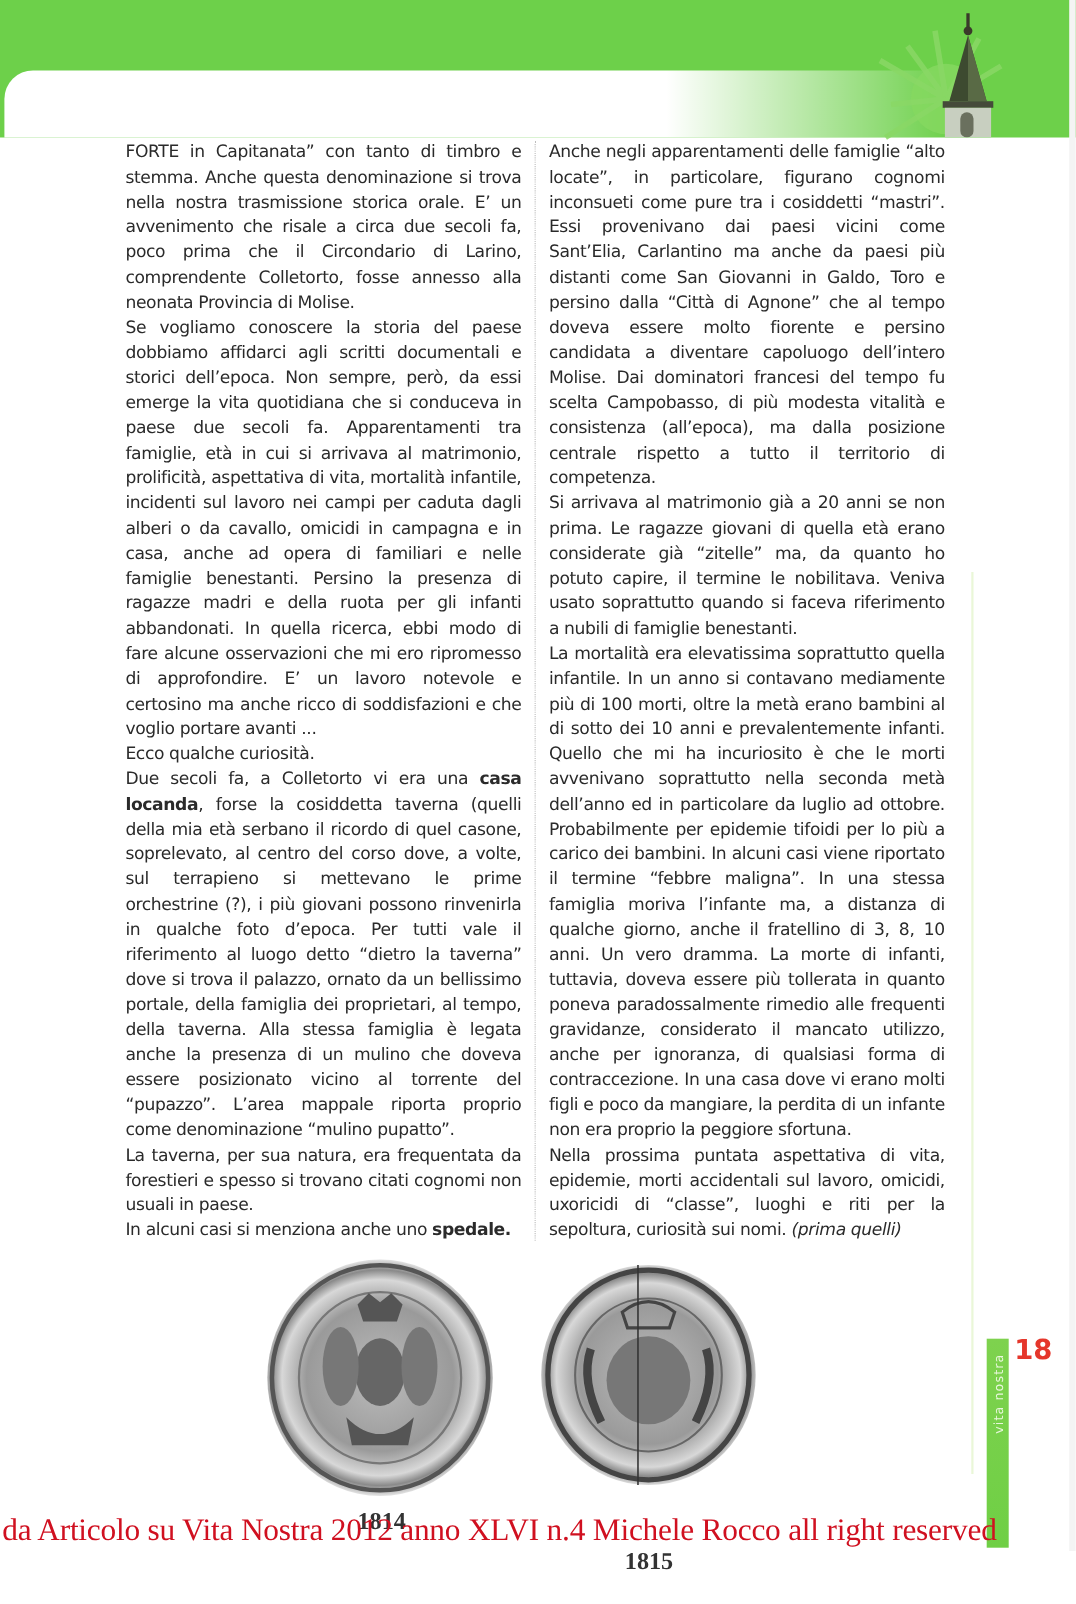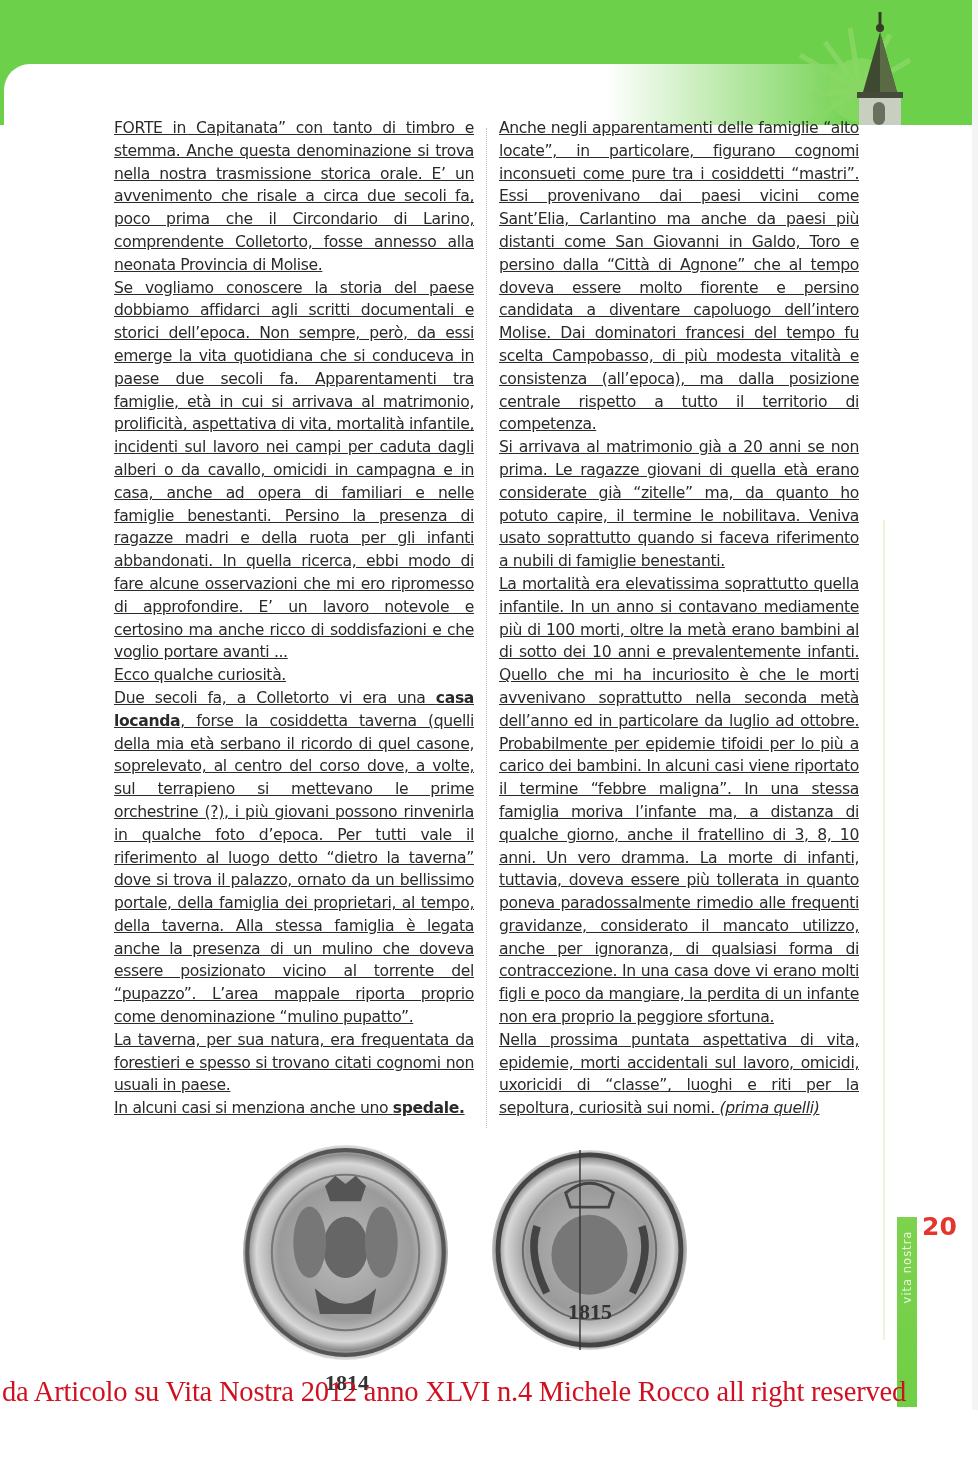--- a/index.html
+++ b/index.html
@@ -20,26 +20,25 @@
   .sun {
     position: absolute; left: 790px; top: 20px; width: 150px; height: 110px;
   }
   .steeple {
     position: absolute; left: 845px; top: 10px; width: 70px; height: 115px;
   }
   .right-edge {
     position: absolute; right: 0; top: 0; width: 6px; height: 1410px; background: #f4f4f4;
   }
   .column {
-    position: absolute; top: 117px; width: 360px;
+    position: absolute; top: 127px; width: 360px;
     font-size: 15.6px; line-height: 22.8px; color: #2a2a2a;
     text-align: justify;
     font-family: "DejaVu Sans", sans-serif;
     letter-spacing: -0.35px;
-    text-decoration: underline;
   }
   .col-left { left: 114px; }
   .col-right { left: 499px; }
   .column p { margin: 0; }
   .column b { font-weight: bold; }
   .column i { font-style: italic; }
   .divider {
     position: absolute; left: 486px; top: 128px; width: 0; height: 1000px;
     border-left: 1px dotted #bdbdbd;
   }
@@ -52,21 +51,21 @@
     background: radial-gradient(circle, #bcbcbc 0%, #9a9a9a 45%, #d8d8d8 60%, #8a8a8a 66%, #e0e0e0 72%, #fafafa 100%);
   }
   .coin-1814 { left: 243px; top: 1145px; width: 205px; height: 215px; }
   .coin-1815 { left: 492px; top: 1150px; width: 195px; height: 200px; }
   .coin svg { position: absolute; left: 0; top: 0; width: 100%; height: 100%; }
   .coin-year {
     position: absolute; font-family: Liberation Serif, serif; font-weight: bold;
     font-size: 22px; color: #333333;
   }
   .year-1814 { left: 325px; top: 1370px; }
-  .year-1815 { left: 568px; top: 1299px; }
+  .year-1815 { left: 568px; top: 1406px; }
   .sidebar-bar {
     position: absolute; left: 897px; top: 1217px; width: 20px; height: 190px;
     background: linear-gradient(to bottom, #7ed24e, #6fcf45);
   }
   .sidebar-label {
     position: absolute; left: 897px; top: 1217px; width: 20px; height: 100px;
     display: flex; align-items: center; justify-content: center;
   }
   .sidebar-label span {
     display: block; transform: rotate(-90deg); white-space: nowrap;
@@ -154,15 +153,15 @@
     <line x1="90" y1="0" x2="90" y2="210" stroke="#333" stroke-width="1.5"></line>
   </svg>
 </div>
 <div class="coin-year year-1814">1814</div>
 <div class="coin-year year-1815">1815</div>
 
 <div class="sidebar-bar"></div>
 <div class="sidebar-label">
     <span>vita nostra</span>
   </div>
-<div class="page-number">20</div>
+<div class="page-number">18</div>
 
 <div class="credit">da Articolo su Vita Nostra 2012 anno XLVI n.4 Michele Rocco all right reserved</div>
 
 </body></html>

